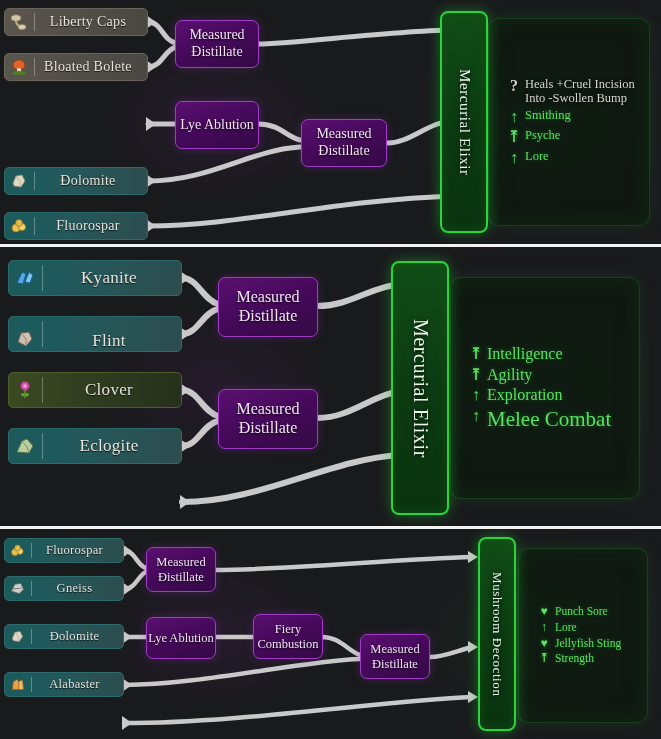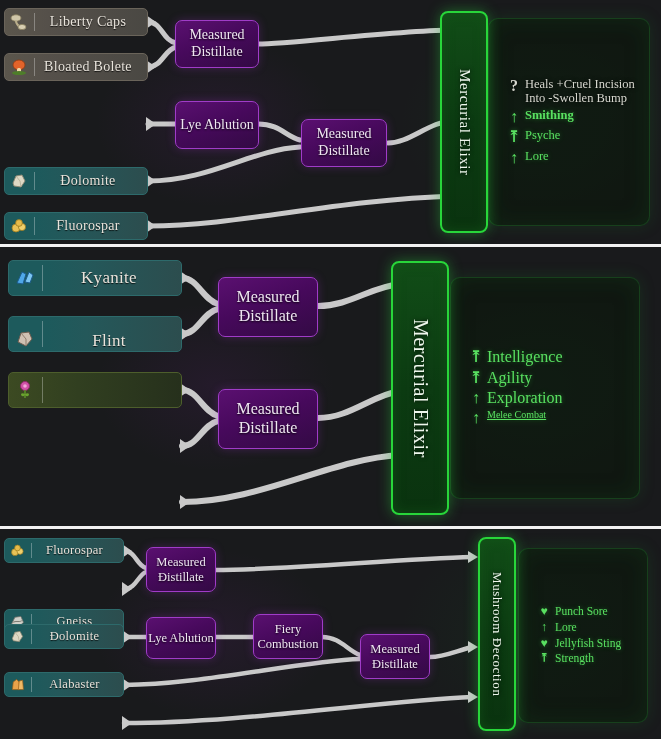--- a/index.html
+++ b/index.html
@@ -277,21 +277,21 @@
     <div class="effects" style="left:488px;top:18px;width:162px;height:208px;">
       <div class="eff-row eff-neutral">
         <span class="eff-icon">?</span>
         <span class="eff-text" style="font-size:12.5px;">
           <span>Heals +Cruel Incision</span><br>
           <span>Into -Swollen Bump</span>
         </span>
       </div>
       <div class="eff-row">
         <span class="eff-icon">↑</span>
-        <span class="eff-text" style="font-size:12.5px;font-weight:bold;">Smithing</span>
+        <span class="eff-text" style="font-size:12.5px;">Smithing</span>
       </div>
       <div class="eff-row">
         <span class="eff-icon">⤒</span>
         <span class="eff-text" style="font-size:12.5px;">Psyche</span>
       </div>
       <div class="eff-row">
         <span class="eff-icon">↑</span>
         <span class="eff-text" style="font-size:12.5px;">Lore</span>
       </div>
     </div>
@@ -351,23 +351,34 @@
       <span class="ing-icon">
         <svg width="24" height="24" viewBox="0 0 24 24">
             <circle cx="12" cy="8" r="4.5" fill="#d152a8" stroke="#8e2a6a" stroke-width="1"></circle>
             <circle cx="12" cy="8" r="1.8" fill="#f2a8d8"></circle>
             <path d="M12 12 L12 20" stroke="#5c8e2a" stroke-width="1.6"></path>
             <path d="M12 16 C8 14 7 17 9 18 C11 19 12 17 12 16" fill="#6aa32e"></path>
             <path d="M12 16 C16 14 17 17 15 18 C13 19 12 17 12 16" fill="#6aa32e"></path>
           </svg>
       </span>
       <span class="ing-sep"></span>
+      <span class="ing-label">Clover</span>
     </div>
     <div class="ing-notch" style="left:180px;top:136px;"></div>
 
+    <div class="ingredient ing-mineral" style="left:8px;top:181px;width:174px;height:36px;font-size:17px;">
+      <span class="ing-icon">
+        <svg width="24" height="24" viewBox="0 0 24 24">
+            <path d="M4 18 L9 7 L14 5 L20 12 L16 19 Z" fill="#b9cfa0" stroke="#5f7349" stroke-width="1"></path>
+            <path d="M9 7 L14 13 L16 19" stroke="#7f9466" stroke-width="1" fill="none"></path>
+          </svg>
+      </span>
+      <span class="ing-sep"></span>
+      <span class="ing-label">Eclogite</span>
+    </div>
     <div class="ing-notch" style="left:180px;top:192px;"></div>
 
     <div class="ing-notch" style="left:180px;top:248px;"></div>
 
     <div class="proc" style="left:218px;top:30px;width:100px;height:60px;font-size:16px;">
       <span>Measured</span>
       <span>Ðistillate</span>
     </div>
     <div class="proc" style="left:218px;top:142px;width:100px;height:60px;font-size:16px;">
       <span>Measured</span>
@@ -382,21 +393,21 @@
       <div class="eff-row">
         <span class="eff-icon" style="font-size:16px;">⤒</span>
         <span class="eff-text" style="font-size:16px;">Agility</span>
       </div>
       <div class="eff-row">
         <span class="eff-icon" style="font-size:16px;">↑</span>
         <span class="eff-text" style="font-size:16px;">Exploration</span>
       </div>
       <div class="eff-row">
         <span class="eff-icon" style="font-size:16px;">↑</span>
-        <span class="eff-text" style="font-size:10px;text-decoration:underline;">Melee Combat</span>
+        <span class="eff-text" style="font-size:21px;">Melee Combat</span>
       </div>
     </div>
 
     <div class="result" style="left:391px;top:14px;width:58px;height:254px;">
       <span class="result-label" style="font-size:20px;">Mercurial Elixir</span>
     </div>
   </div>
 
   <div class="divider" style="top:526px;"></div>
 
@@ -428,21 +439,21 @@
             <circle cx="7" cy="12" r="4" fill="#e8c257" stroke="#9a7a1e" stroke-width="0.8"></circle>
             <circle cx="13" cy="11" r="3.6" fill="#f0d06c" stroke="#9a7a1e" stroke-width="0.8"></circle>
             <circle cx="10" cy="7" r="3.4" fill="#e6bb4a" stroke="#9a7a1e" stroke-width="0.8"></circle>
           </svg>
       </span>
       <span class="ing-sep"></span>
       <span class="ing-label">Fluorospar</span>
     </div>
     <div class="ing-notch" style="left:122px;top:15px;"></div>
 
-    <div class="ingredient ing-mineral" style="left:4px;top:47px;width:120px;height:25px;font-size:12.5px;margin-top:33px;">
+    <div class="ingredient ing-mineral" style="left:4px;top:47px;width:120px;height:25px;font-size:12.5px;">
       <span class="ing-icon">
         <svg width="17" height="17" viewBox="0 0 20 20">
             <path d="M3 13 L7 5 L14 4 L17 11 L12 16 Z" fill="#cfcfc8" stroke="#6f6f68" stroke-width="0.9"></path>
             <path d="M5 11 C8 8 11 12 15 9" stroke="#7c7c74" stroke-width="1.2" fill="none"></path>
           </svg>
       </span>
       <span class="ing-sep"></span>
       <span class="ing-label">Gneiss</span>
     </div>
     <div class="ing-notch" style="left:122px;top:53px;"></div>

